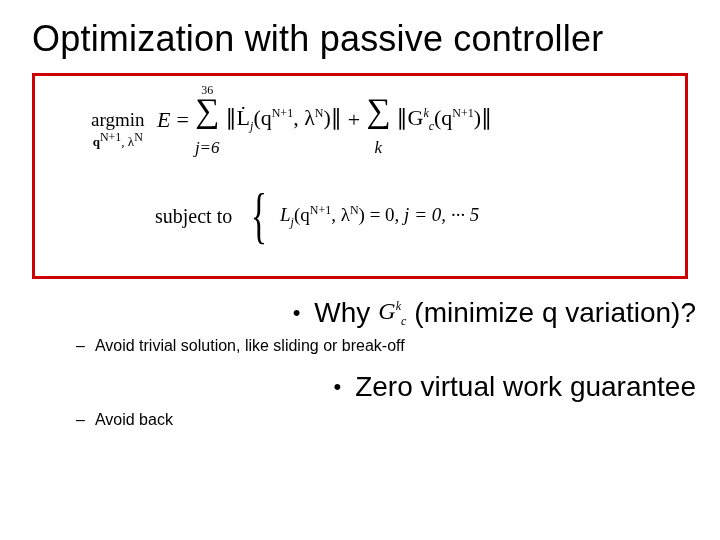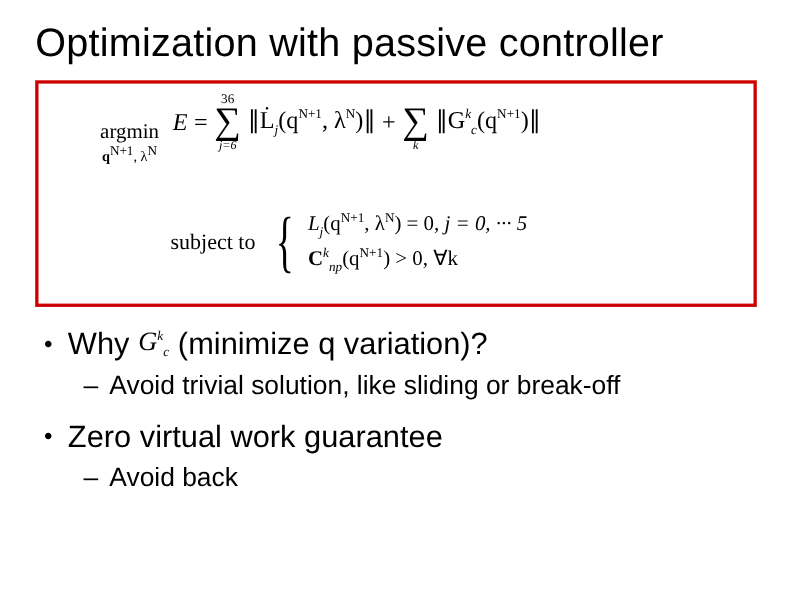--- a/index.html
+++ b/index.html
@@ -65,21 +65,21 @@
   }
   .sigma {
     display: inline-flex;
     flex-direction: column;
     align-items: center;
     line-height: 1.0;
     vertical-align: middle;
   }
   .sigma .top { font-size: 12px; }
   .sigma .sym { font-size: 34px; line-height: 0.9; }
-  .sigma .bot { font-size: 11px; }
+  .sigma .bot { font-size: 17px; margin-top: 12px; }
   .norm { }
   .sub { font-size: 12px; vertical-align: sub; }
   .sup { font-size: 12px; vertical-align: super; }
   .math-row2 {
     position: absolute;
     left: 120px;
     top: 115px;
     font-family: Georgia, 'Times New Roman', serif;
     font-size: 20px;
     display: flex;
@@ -103,37 +103,38 @@
   ul.bullets {
     list-style: none;
     padding: 0;
     margin: 0 0 0 8px;
     font-size: 28px;
   }
   ul.bullets > li {
     margin-bottom: 8px;
     display: flex;
     align-items: center;
+    justify-content: flex-end;
   }
   ul.bullets > li::before {
     content: "•";
     font-size: 22px;
     margin-right: 14px;
   }
   .inline-math {
     font-family: Liberation Serif, serif;
     font-style: italic;
     font-size: 24px;
     padding: 0 8px;
   }
   ul.sub {
     list-style: none;
     padding: 0;
     margin: 6px 0 16px 44px;
-    font-size: 24px;
+    font-size: 16px;
   }
   ul.sub > li::before {
     content: "–";
     margin-right: 10px;
   }
   ul.sub > li {
     margin-bottom: 6px;
   }
   .i { font-style: italic; }
   .bold { font-weight: bold; }
@@ -175,23 +176,20 @@
       </div>
     </div>
 
     <div class="math-row2">
       <span>subject to</span>
       <span class="brace">{</span>
       <span class="cases">
         <span>
           <span class="i">L</span><span class="sub i">j</span><span>(q</span><span class="sup">N+1</span><span>, λ</span><span class="sup">N</span><span>) = 0,</span><span class="i">  j = 0, ··· 5</span>
         </span>
-        <span>
-          <span class="bold">C</span><span class="sup i">k</span><span class="sub i">np</span><span>(q</span><span class="sup">N+1</span><span>) &gt; 0,</span><span>  ∀k</span>
-        </span>
       </span>
     </div>
   </div>
 
   <ul class="bullets">
     <li>
       <span>Why</span>
       <span class="inline-math">
         <span>G</span><span class="sup">k</span><span class="sub">c</span>
       </span>

